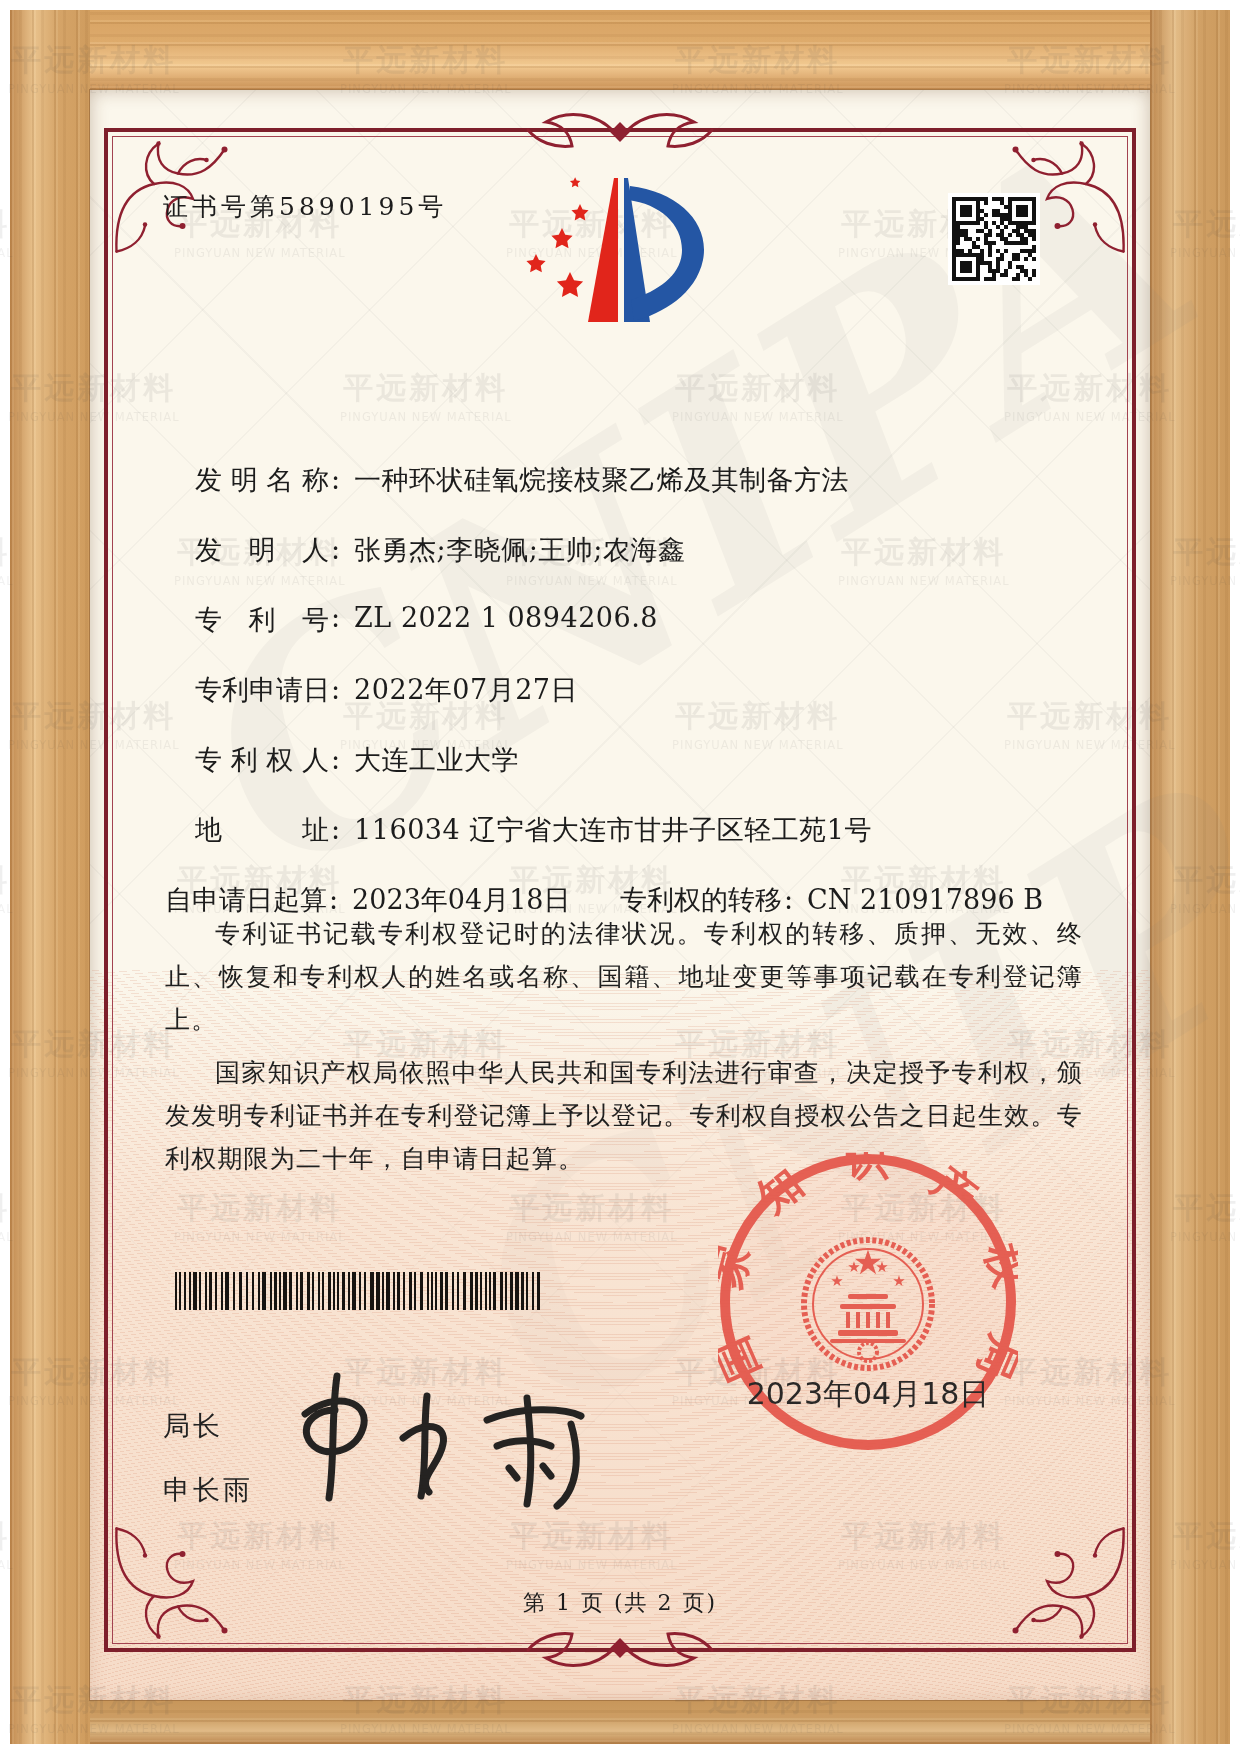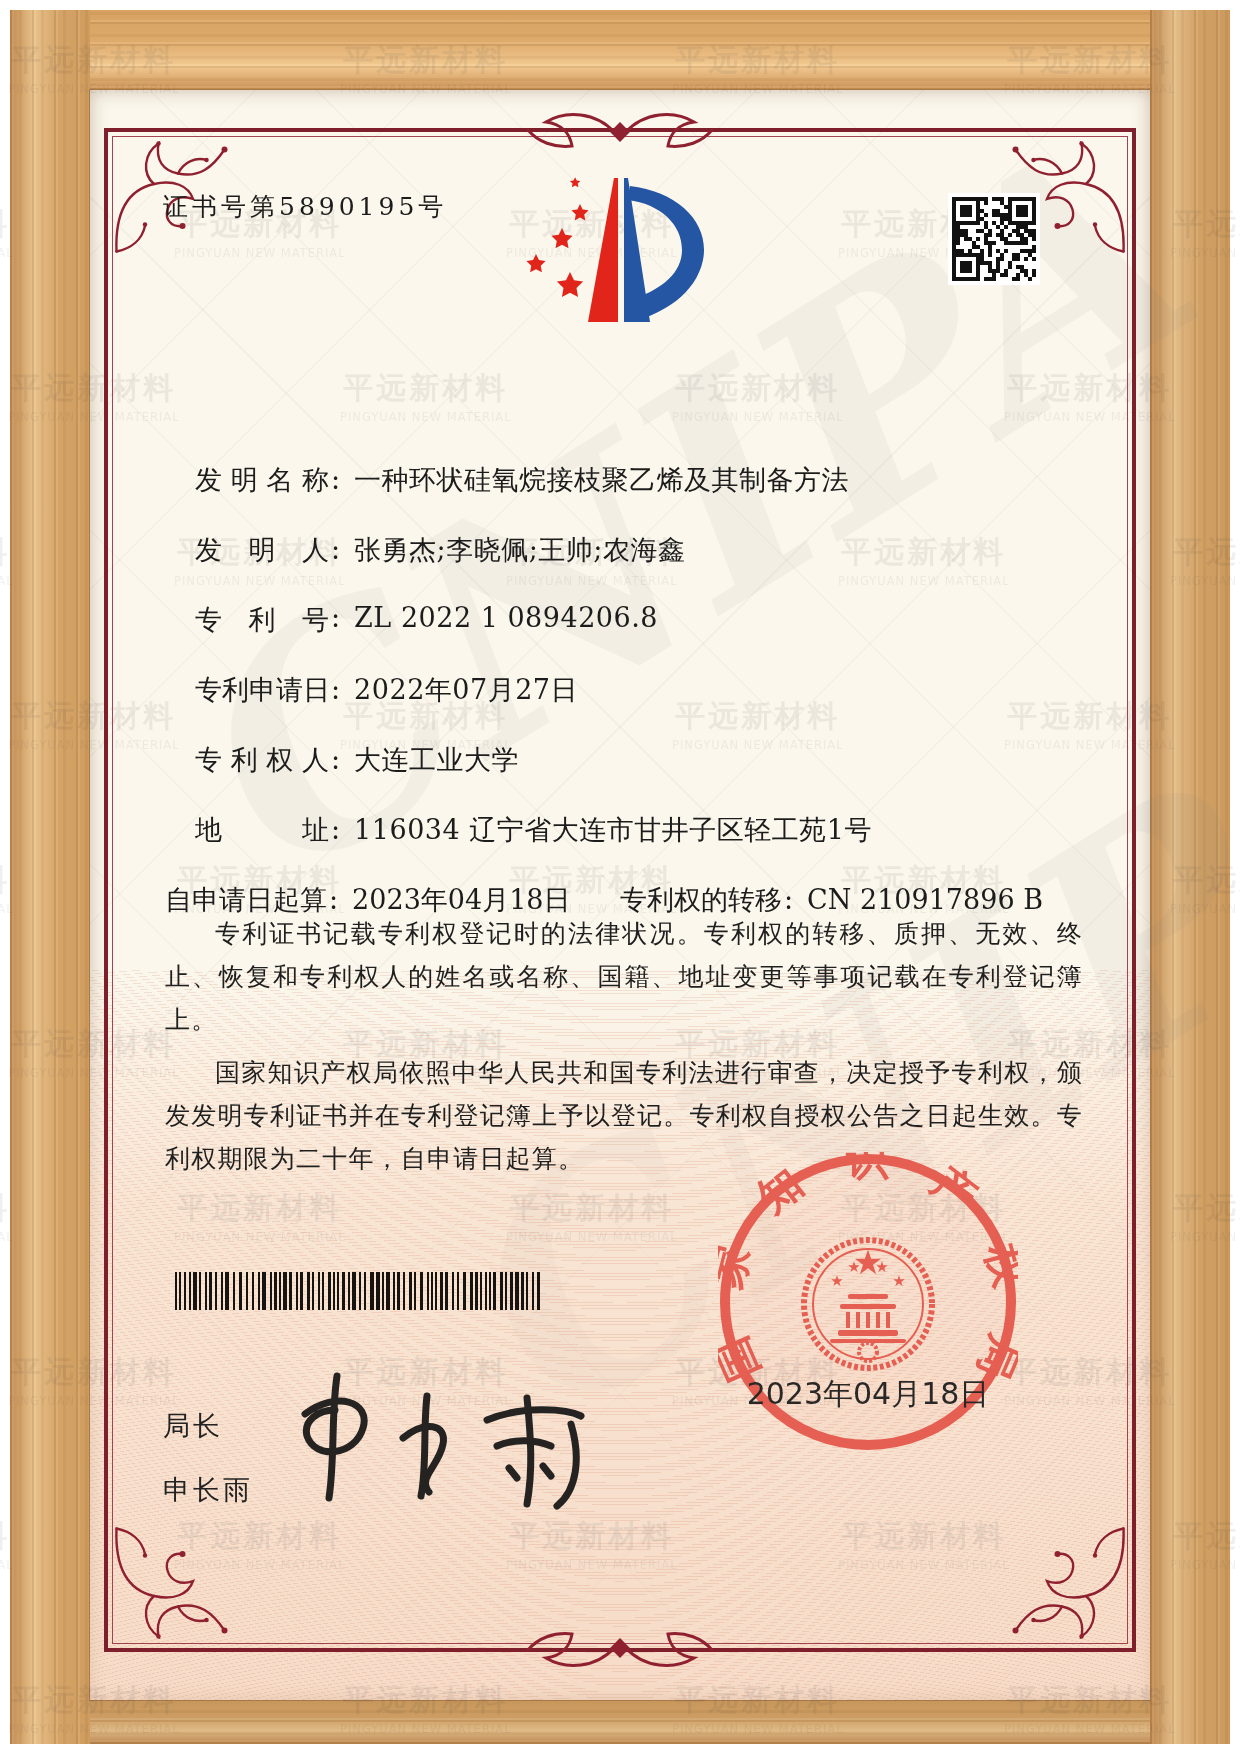--- a/index.html
+++ b/index.html
@@ -588,14 +588,15 @@
           <rect x="158" y="160" width="4" height="16" stroke="none"></rect>
           <rect x="168" y="160" width="4" height="16" stroke="none"></rect>
           <rect x="120" y="178" width="60" height="6" rx="2" stroke="none"></rect>
           <rect x="112" y="187" width="76" height="4" rx="2" stroke="none"></rect>
           <circle cx="150" cy="200" r="9" fill="none" stroke-width="4" stroke-dasharray="3 2"></circle>
         </g>
         <text x="150" y="252" text-anchor="middle" font-family="DejaVu Sans,sans-serif" font-size="30" fill="#1b1b1b">2023年04月18日</text>
       </svg>
     </div>
 
+    <div class="page-num">第 1 页 (共 2 页)</div>
   </div>
 </div>
 
 </body></html>

